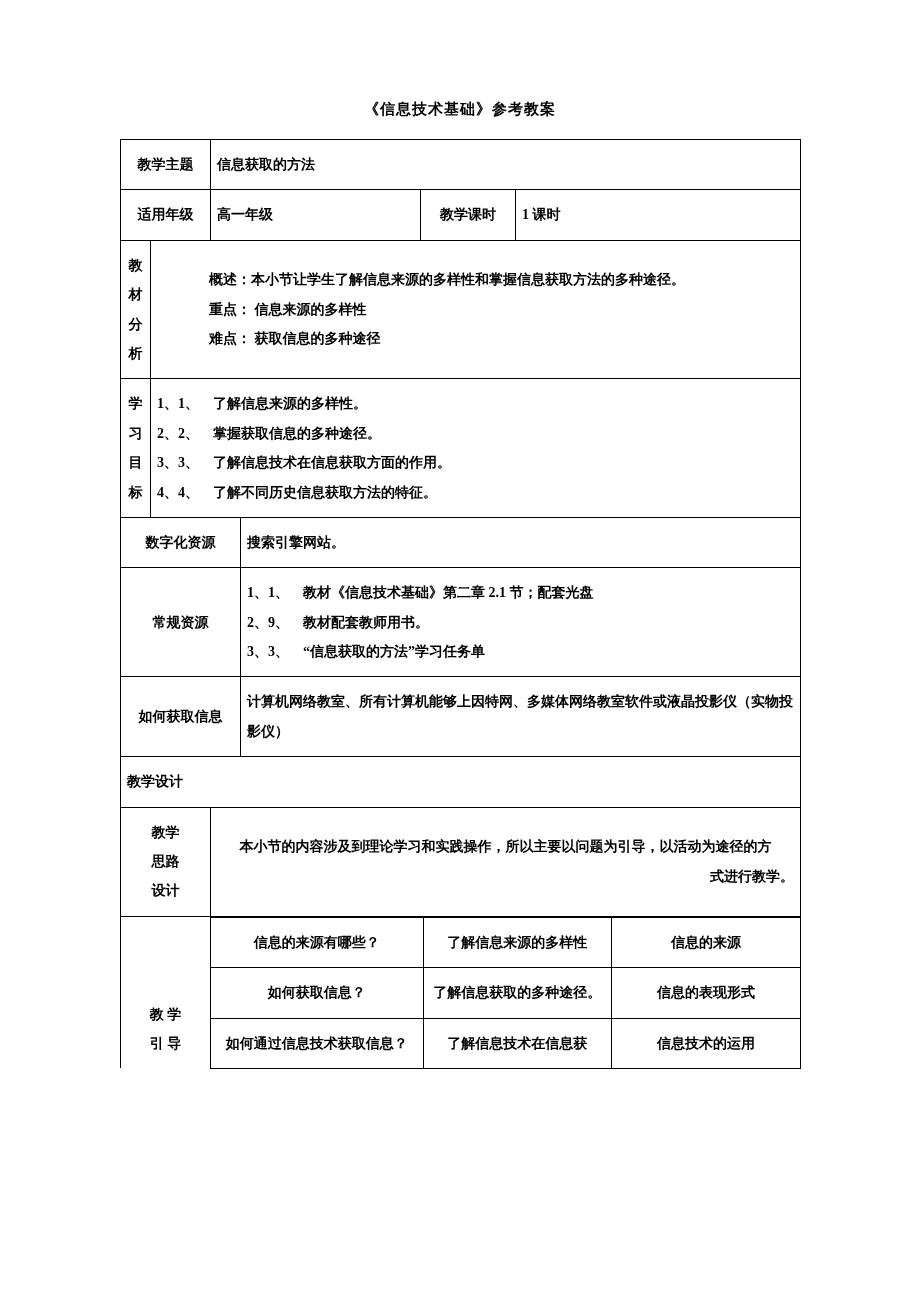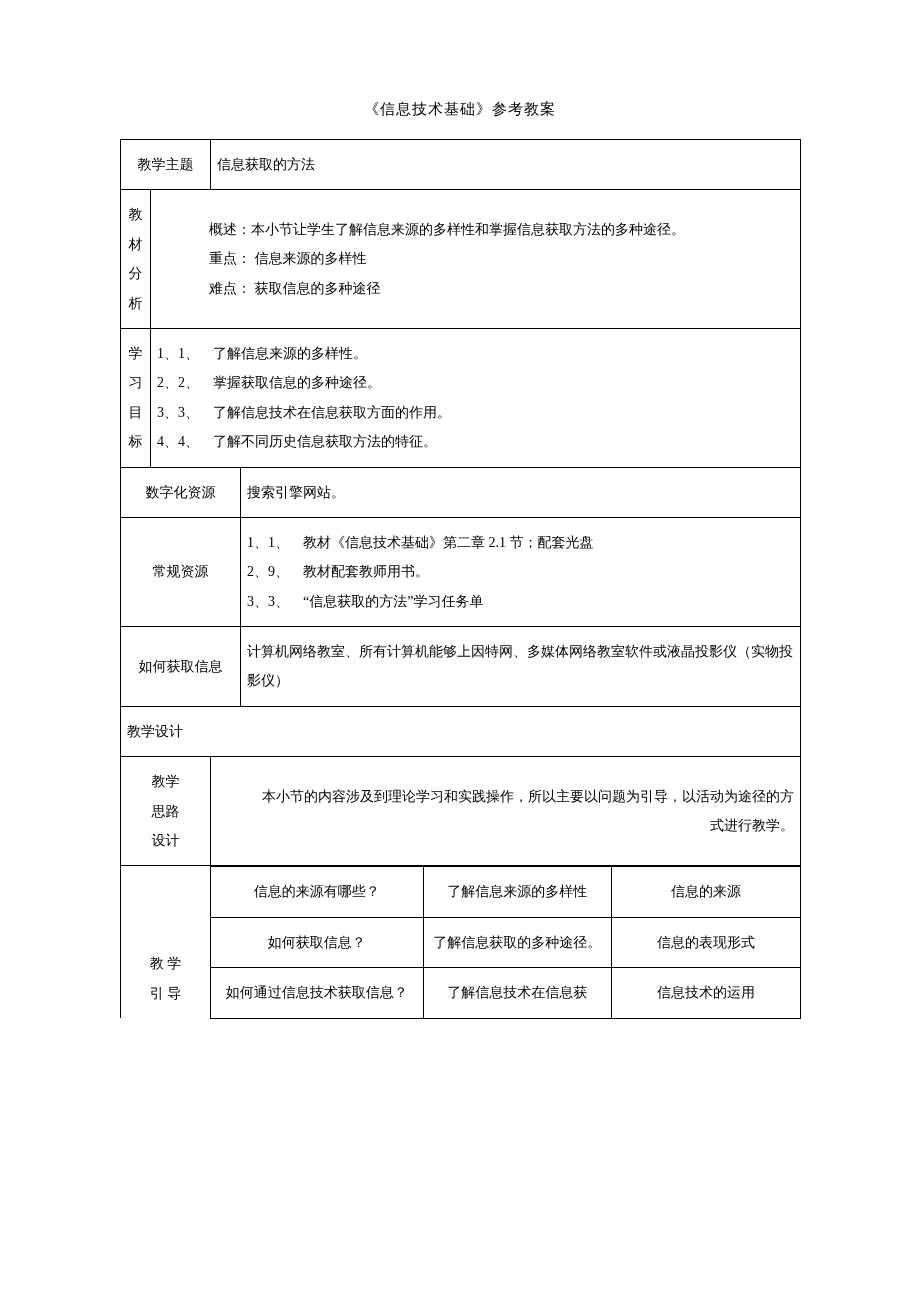--- a/index.html
+++ b/index.html
@@ -9,20 +9,21 @@
     font-family: "SimSun", "宋体", serif;
     font-size: 14px;
     color: #000;
   }
   .page {
     width: 920px;
     min-height: 1302px;
     background: #fff;
     box-sizing: border-box;
     padding: 100px 120px 60px 120px;
+    font-weight: bold;
   }
   .title {
     text-align: center;
     font-size: 15px;
     margin-bottom: 20px;
     letter-spacing: 1px;
   }
   table.main {
     border-collapse: collapse;
     width: 100%;
@@ -75,20 +76,26 @@
       <col style="width:80px">
       <col style="width:205px">
     </colgroup>
 
     <tbody>
         <tr>
       <td class="label" colspan="2">教学主题</td>
       <td class="left" colspan="5">信息获取的方法</td>
     </tr>
 
+    <tr>
+      <td class="label" colspan="2">适用年级</td>
+      <td class="left" colspan="2">高一年级</td>
+      <td class="label">教学课时</td>
+      <td class="left" colspan="2">1 课时</td>
+    </tr>
 
     <tr>
       <td class="vlabel" style="white-space:pre-line">教
 材
 分
 析</td>
       <td class="left" colspan="6">
         <div class="indent">概述：本小节让学生了解信息来源的多样性和掌握信息获取方法的多种途径。</div>
         <div class="indent">重点：  信息来源的多样性</div>
         <div class="indent">难点：  获取信息的多种途径</div>
@@ -130,21 +137,21 @@
 
     <tr>
       <td class="left" colspan="7">教学设计</td>
     </tr>
 
     <tr>
       <td class="label" colspan="2" style="white-space:pre-line">教学
 思路
 设计</td>
       <td class="left" colspan="5">
-        <div style="text-align:right">本小节的内容涉及到理论学习和实践操作，所以主要以问题为引导，以活动为途径的方</div>
+        <div style="text-align:center">本小节的内容涉及到理论学习和实践操作，所以主要以问题为引导，以活动为途径的方</div>
         <div style="text-align:right">式进行教学。</div>
       </td>
     </tr>
 
     <tr>
       <td class="label noborder-bottom" colspan="2" style="white-space:pre-line;vertical-align:bottom">教 学
 引 导</td>
       <td colspan="5" style="padding:0">
         <table class="inner">
           <colgroup>

